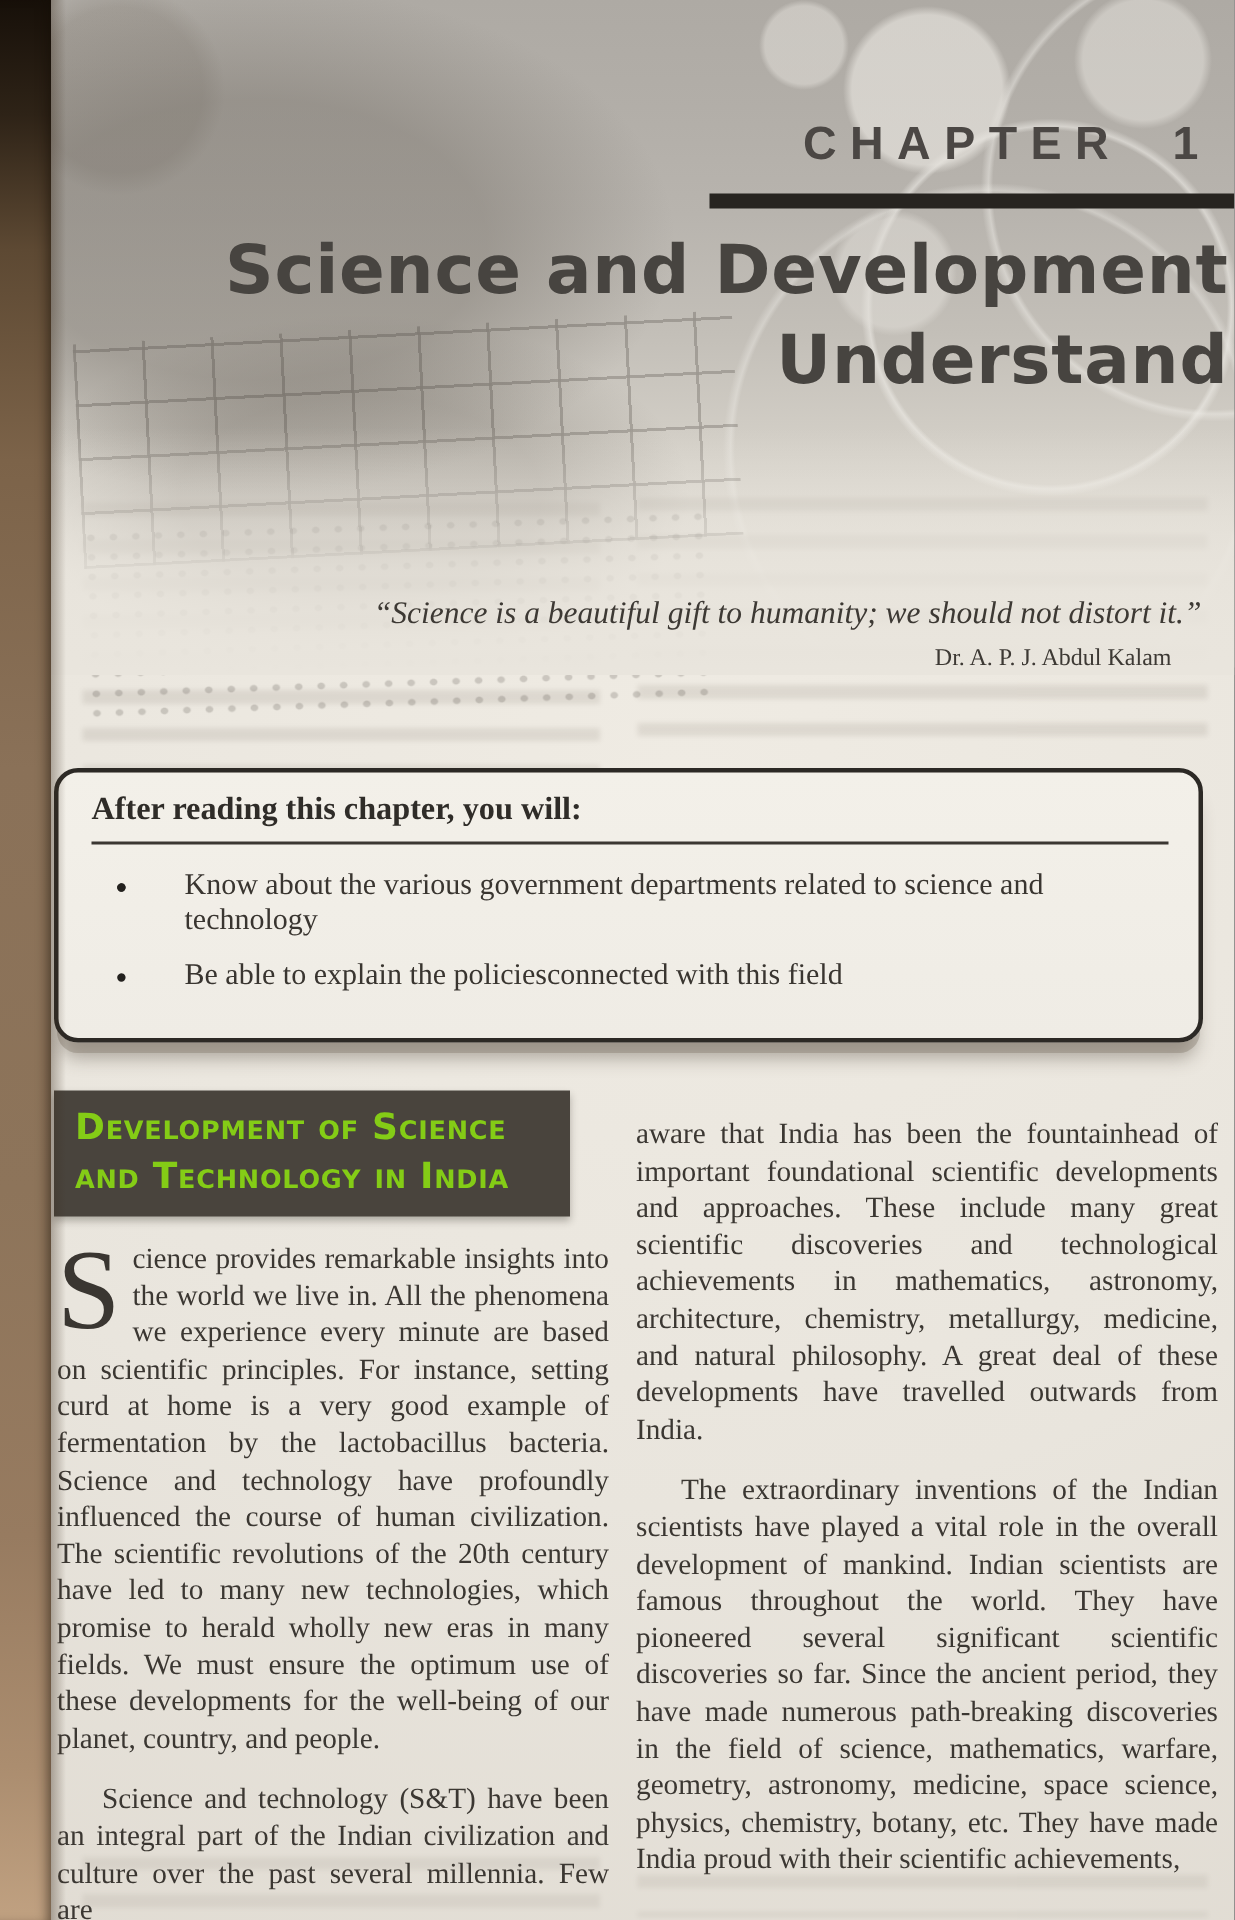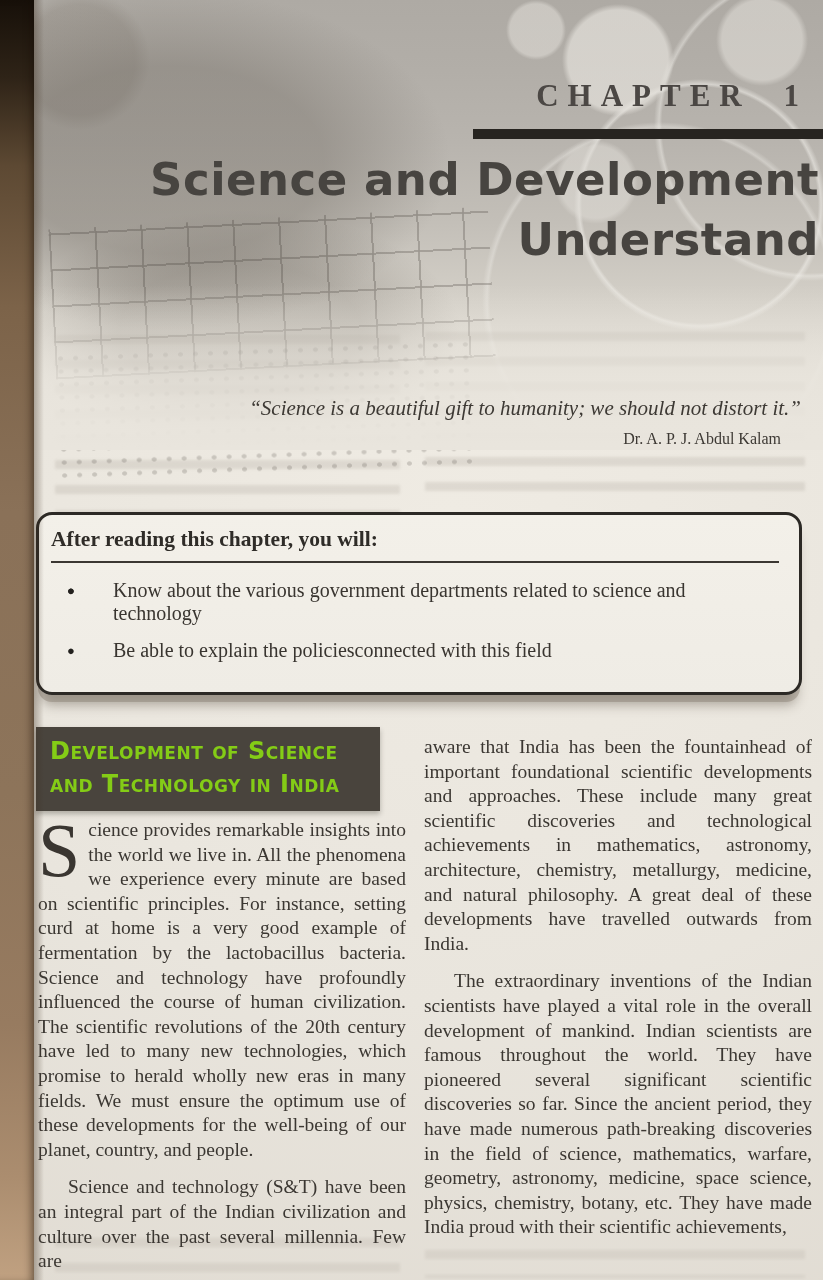--- a/index.html
+++ b/index.html
@@ -56,42 +56,42 @@
     position:absolute;z-index:1;opacity:.14;filter:blur(1.6px);
     background:repeating-linear-gradient(180deg, rgba(110,100,88,.9) 0 9px, rgba(0,0,0,0) 9px 25px);
   }
   .ghost-a{left:55px;top:335px;width:345px;height:180px;}
   .ghost-b{left:425px;top:332px;width:380px;height:172px;}
   .ghost-c{left:55px;top:1238px;width:345px;height:40px;opacity:.10;}
   .ghost-d{left:425px;top:1250px;width:380px;height:28px;opacity:.10;}
   
   .chapter-label{
     position:absolute;top:78px;right:15px;z-index:3;
-    font-family:Liberation Serif, serif;font-weight:bold;
+    font-family:Liberation Sans, sans-serif;font-weight:bold;
     font-size:31px;letter-spacing:9px;word-spacing:16px;color:#4b4744;
   }
   .chapter-bar{
     position:absolute;top:129px;left:473px;right:0;height:10px;z-index:3;
     background:#272420;
   }
   .chapter-title{
     position:absolute;top:150px;right:4px;z-index:3;text-align:right;
     font-family:"DejaVu Sans", sans-serif;font-weight:bold;
     font-size:45px;line-height:60px;color:#474440;letter-spacing:.5px;
   }
   
   .quote-wrap{position:absolute;top:396px;right:22px;z-index:3;text-align:right;}
   .quote-text{font-style:italic;font-size:21px;color:#3d3934;text-align:center;}
   .quote-attr{font-size:16px;color:#3d3934;margin-top:9px;padding-right:20px;}
   
   .objectives-box{
     position:absolute;left:36px;top:512px;width:766px;z-index:3;box-sizing:border-box;
     background:linear-gradient(180deg,#f3f0e9 0%,#efece5 100%);
     border:3px solid #2c2925;border-radius:16px;
-    padding:12px 20px 6px 12px;
+    padding:12px 20px 6px 22px;
     box-shadow:0 9px 0 -2px rgba(128,119,106,.38), 0 15px 12px -5px rgba(95,87,76,.45);
   }
   .objectives-heading{font-weight:bold;font-size:21.5px;color:#2f2c28;}
   .objectives-rule{border:none;border-top:2px solid #3b3732;margin:9px 0 16px 0;}
   .objectives-list{list-style:none;margin:0;padding:0 0 10px 0;}
   .objectives-list li{
     position:relative;padding-left:62px;margin-bottom:14px;
     font-size:20px;color:#393530;
   }
   .objectives-list li .bullet{
@@ -103,21 +103,21 @@
     background:#49443d;color:#84cc16;padding:8px 12px 10px 14px;
     font-family:"DejaVu Sans", sans-serif;font-weight:bold;
     font-variant:small-caps;font-size:24px;line-height:33px;letter-spacing:.5px;
     box-shadow:0 3px 5px rgba(40,35,28,.3);
   }
   
   .col{position:absolute;z-index:3;font-size:19.5px;line-height:24.6px;
        text-align:justify;color:#3b3732;}
   .col-left{left:38px;top:812px;width:368px;}
   .col-right{left:424px;top:729px;width:388px;}
-  .col p{margin:6px 0 13px 0;}
+  .col p{margin:16px 0 13px 0;}
   .col p.indent{text-indent:30px;}
   .dropcap{
     float:left;font-size:76px;line-height:57px;padding:4px 8px 0 0;
     color:#3a3631;font-family:"Liberation Serif", serif;
   }
 </style>
 </head>
 <body>
 
 <div class="page">

